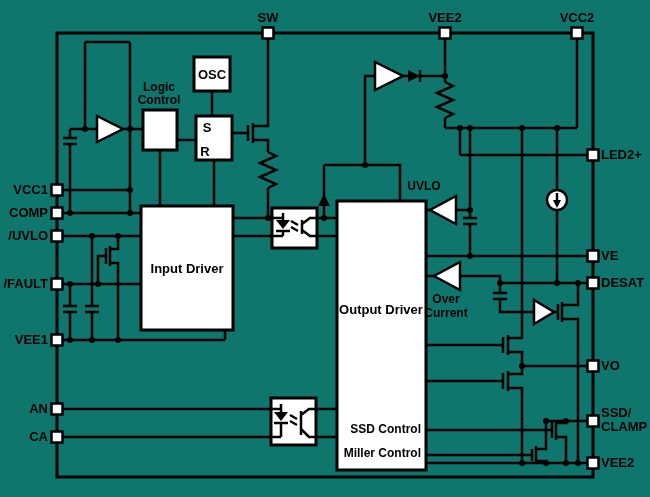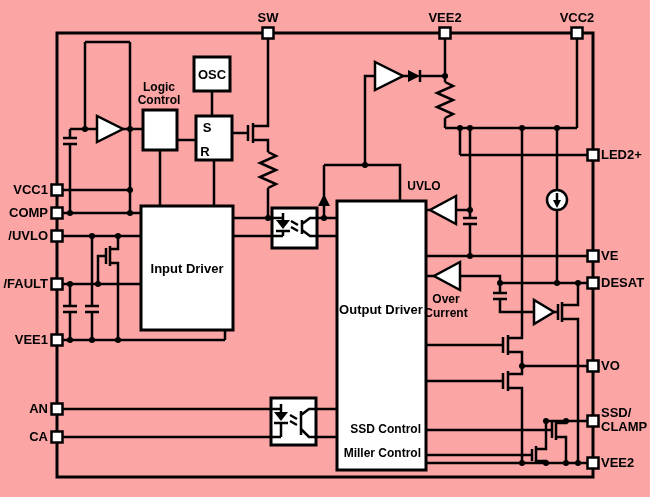--- a/index.html
+++ b/index.html
@@ -1,16 +1,16 @@
 <!DOCTYPE html>
 <html><head>
 <meta charset="utf-8">
 <style>
   html,body{margin:0;padding:0;background:#ffffff;}
-  .stage{width:650px;height:497px;background:#fca5a5;position:relative;overflow:hidden;
+  .stage{width:650px;height:497px;background:#0f766e;position:relative;overflow:hidden;
          font-family:"Liberation Sans",sans-serif;}
   svg{display:block;}
   .wire{stroke:#000;stroke-width:2.5;fill:none;}
   .thick{stroke:#000;stroke-width:3;fill:none;}
   .block{fill:#ffffff;stroke:#000;stroke-width:3;}
   .pinbox{fill:#ffffff;stroke:#000;stroke-width:2.5;}
   .sym{fill:#ffffff;stroke:#000;stroke-width:2.5;}
   .fill{fill:#000;stroke:none;}
   .dot{fill:#000;stroke:none;}
   .lbl{font:bold 13px "Liberation Sans",sans-serif;fill:#000;}

